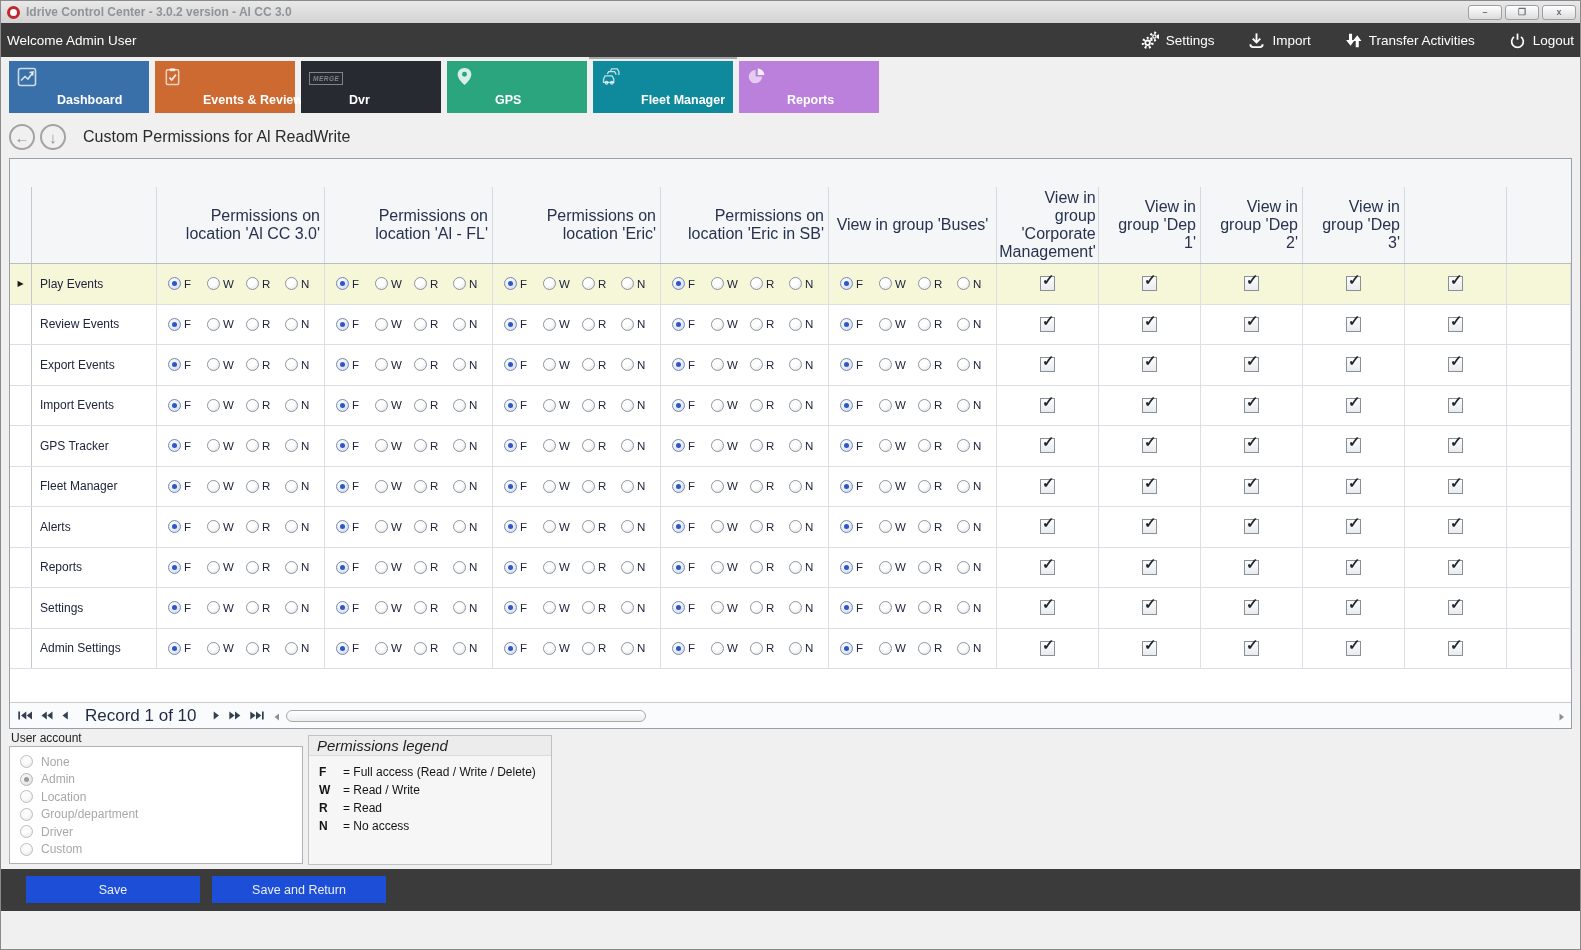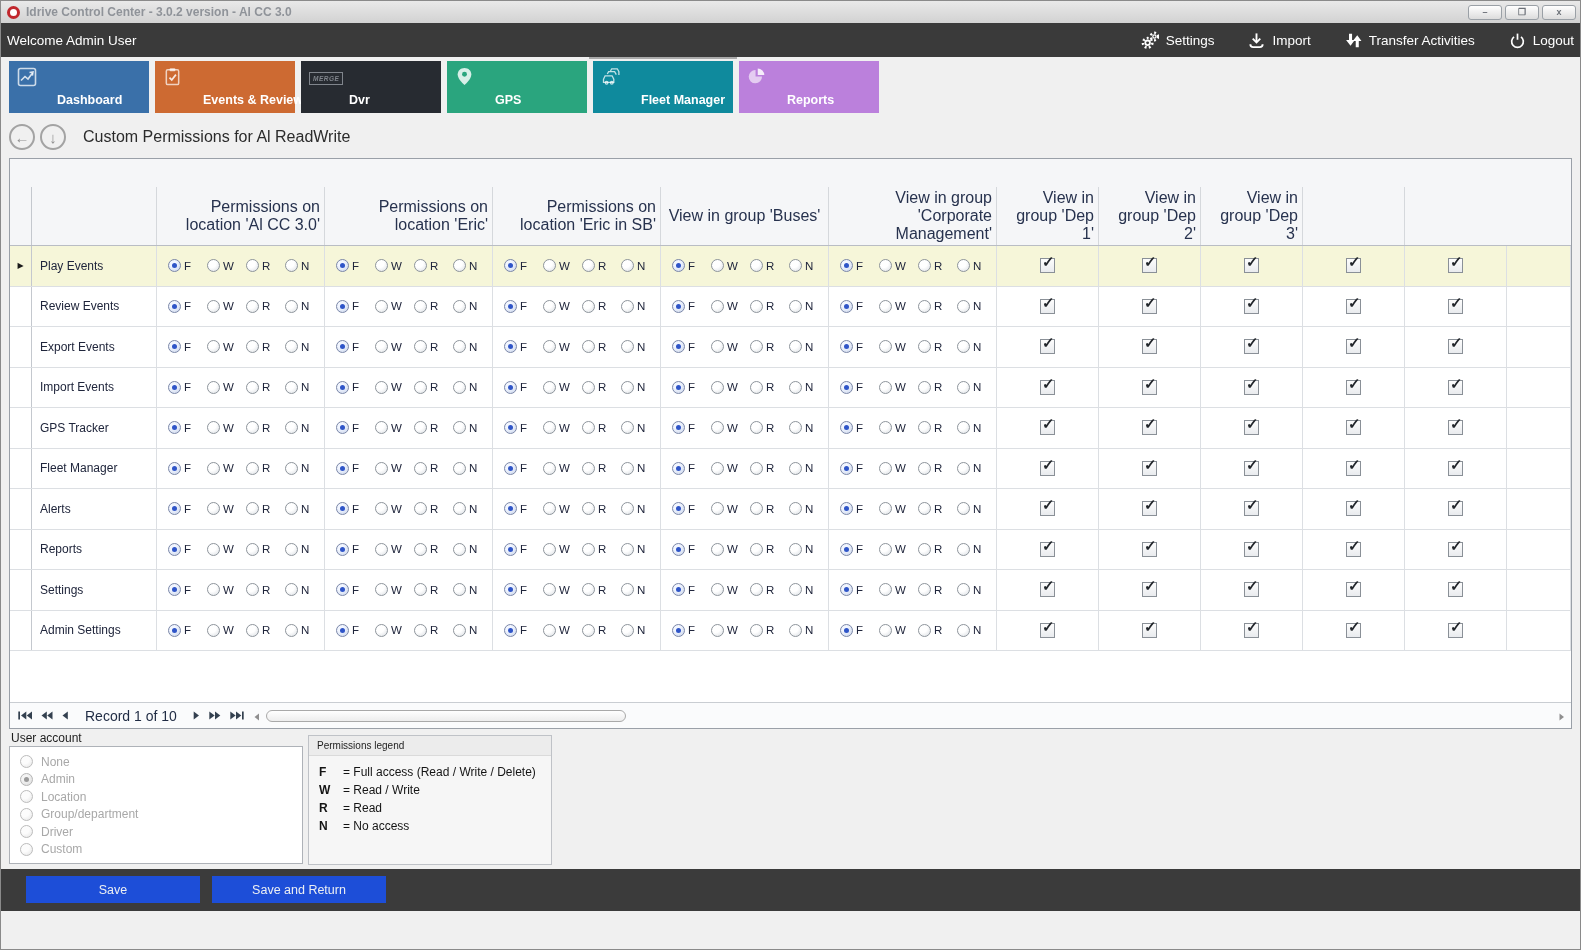--- a/index.html
+++ b/index.html
@@ -52,37 +52,37 @@
   .radio-letter { font-size:11.5px; color:#20263c; }
   .cell.checkcell { justify-content:center; }
   .checkbox { width:15px; height:15px; border:1px solid #8a9097; background:linear-gradient(#fdfdfd,#e9ebee); position:relative; cursor:default; }
   .checkbox .check { position:absolute; left:1px; top:-6px; font-size:15px; font-weight:bold; color:#22262b; }
   .grid-filler { flex:1; background:#fff; }
 
   
   .pager { flex:none; height:26px; background:#fafbfc; border-top:1px solid #c9cdd2; display:flex; align-items:center; padding:0 6px 0 8px; }
   .pager-nav { display:flex; align-items:center; gap:9px; }
   .pager-nav svg { display:block; }
-  .record-text { font-size:14px; color:#1f2b43; margin:0 16px; white-space:nowrap; }
+  .record-text { font-size:17px; color:#1f2b43; margin:0 16px; white-space:nowrap; }
   .hscroll { flex:1; display:flex; align-items:center; margin-left:10px; }
   .hscroll-thumb { width:360px; height:12px; border:1px solid #a9a9a9; border-radius:7px; background:linear-gradient(#ffffff,#ededed); margin-left:6px; }
   .hscroll-track { flex:1; }
   .scroll-arrow { flex:none; }
 
   
   .panels { height:140px; margin:0 8px; position:relative; flex:none; }
   .ua-title { position:absolute; left:2px; top:2px; font-size:12px; color:#1e1e1e; }
   .ua-box { position:absolute; left:0; top:17px; width:294px; height:118px; background:#fff; border:1px solid #aeb2b8; padding:8px 10px; }
   .ua-option { display:flex; align-items:center; margin-bottom:4.5px; height:13px; }
   .radio.disabled { border-color:#bcbcbc; background:radial-gradient(circle at 35% 30%, #fcfcfc 40%, #e4e4e4 100%); }
   .radio.disabled.checked { background:radial-gradient(circle at 35% 30%, #f4f4f4 30%, #dadada 100%); border-color:#b5b5b5; }
   .radio.disabled.checked::after { background:#9a9a9a; }
   .ua-label { font-size:12px; color:#a8a8a8; margin-left:5px; }
   .legend-box { position:absolute; left:299px; top:6px; width:244px; height:130px; background:#f6f6f6; border:1px solid #bfc2c7; }
-  .legend-title { height:20px; background:#ececec; border-bottom:1px solid #dadada; font-size:10px; color:#1e1e1e; display:flex; align-items:center; padding-left:8px; }
+  .legend-title { height:20px; background:#ececec; border-bottom:1px solid #dadada; font-size:15px; color:#1e1e1e; display:flex; align-items:center; padding-left:8px;font-style:italic; }
   .legend-body { padding:9px 10px; }
   .legend-row { display:flex; margin-bottom:4px; font-size:12px; color:#141414; line-height:14px; }
   .legend-key { width:24px; font-weight:bold; }
 
   
   .warning { height:26px; margin:0 8px; font-size:13px; font-weight:bold; color:#ee0000; display:flex; align-items:center; flex:none; }
   .footer { height:42px; background:#3b3b3b; display:flex; align-items:flex-start; padding:7px 0 0 25px; gap:12px; flex:none; }
   .footer-btn { width:174px; height:27px; background:#1d4ed8; border:none; color:#eceff3; font-size:12.5px; font-family:"Liberation Sans", sans-serif; cursor:default; }
   .bottom-strip { flex:1; background:#f0f0f0; }
 </style>
@@ -191,20 +191,21 @@
         </div>
       </span>
     <span class="page-title">Custom Permissions for Al ReadWrite</span>
   </div>
 
   <div class="gridwrap">
     <div class="grid-row grid-header" id="gridHeader">
         <div class="cell"></div>
         <div class="cell"></div>
         <div class="cell">Permissions on location 'Al CC 3.0'</div>
+        <div class="cell">Permissions on location 'Al - FL'</div>
         <div class="cell">Permissions on location 'Eric'</div>
         <div class="cell">Permissions on location 'Eric in SB'</div>
         <div class="cell">View in group 'Buses'</div>
         <div class="cell">View in group 'Corporate Management'</div>
         <div class="cell">View in group 'Dep 1'</div>
         <div class="cell">View in group 'Dep 2'</div>
         <div class="cell">View in group 'Dep 3'</div>
         <div class="cell"></div>
       </div>
     <div class="grid-body" id="gridBody">

